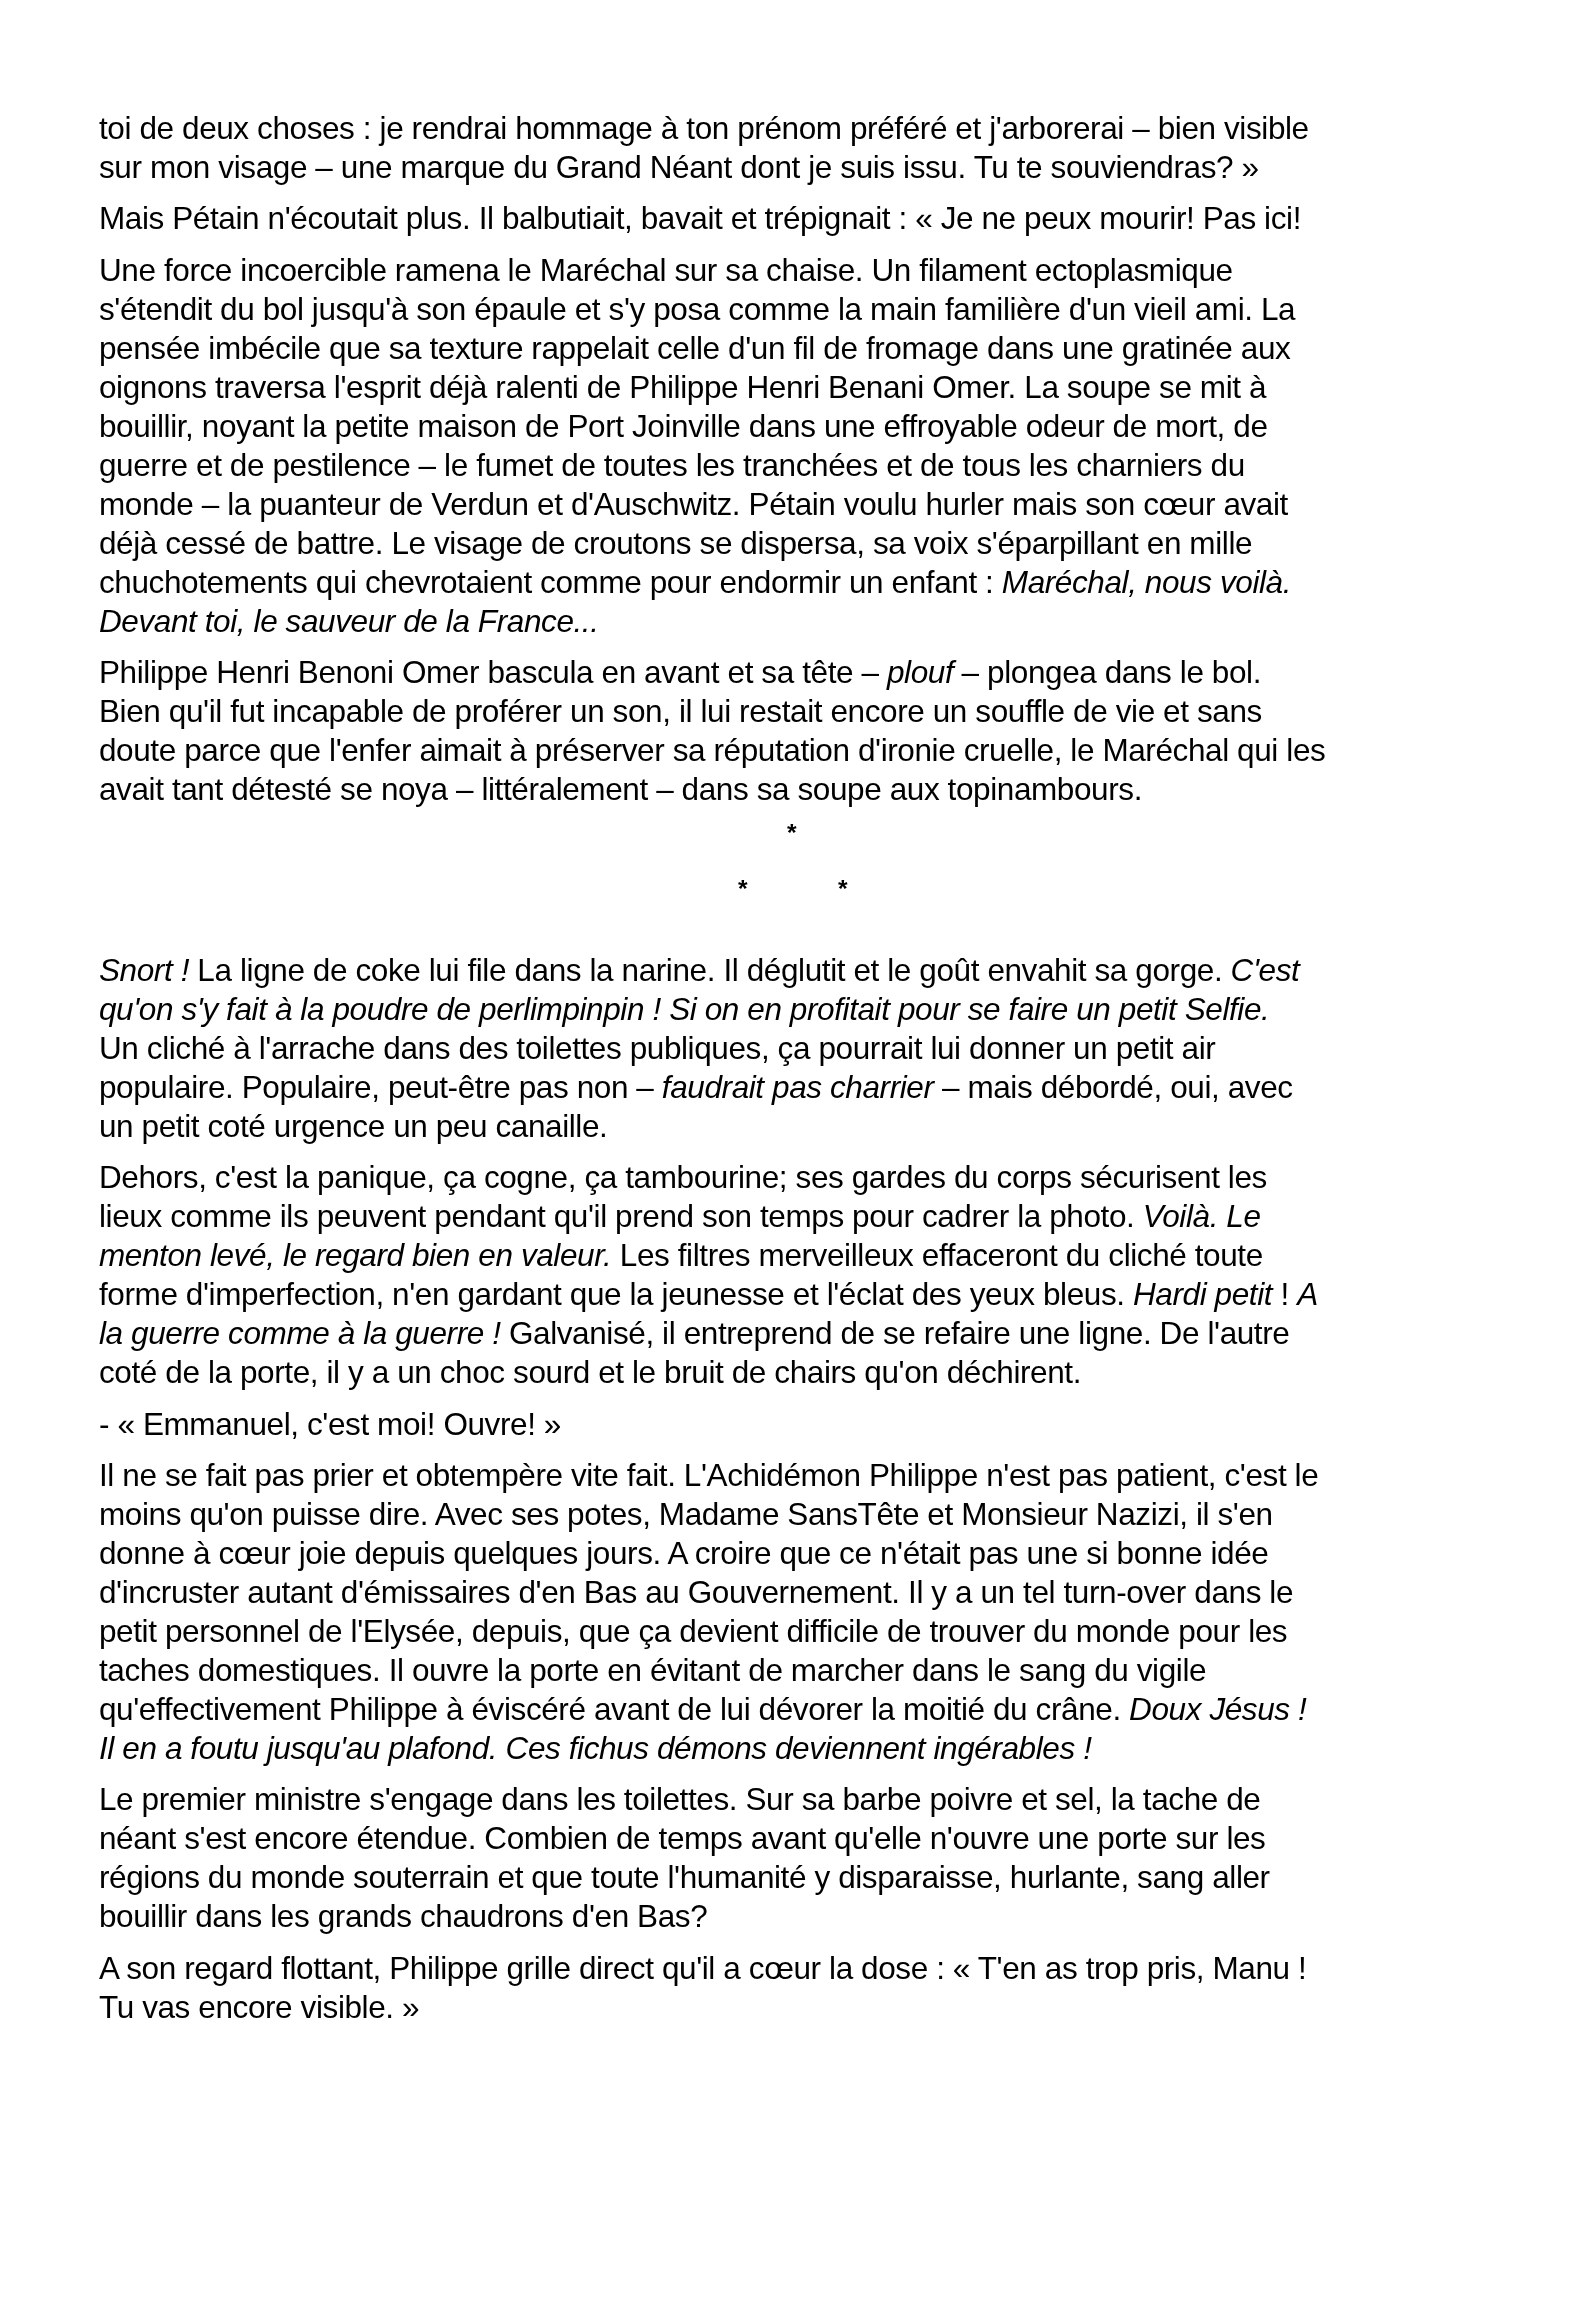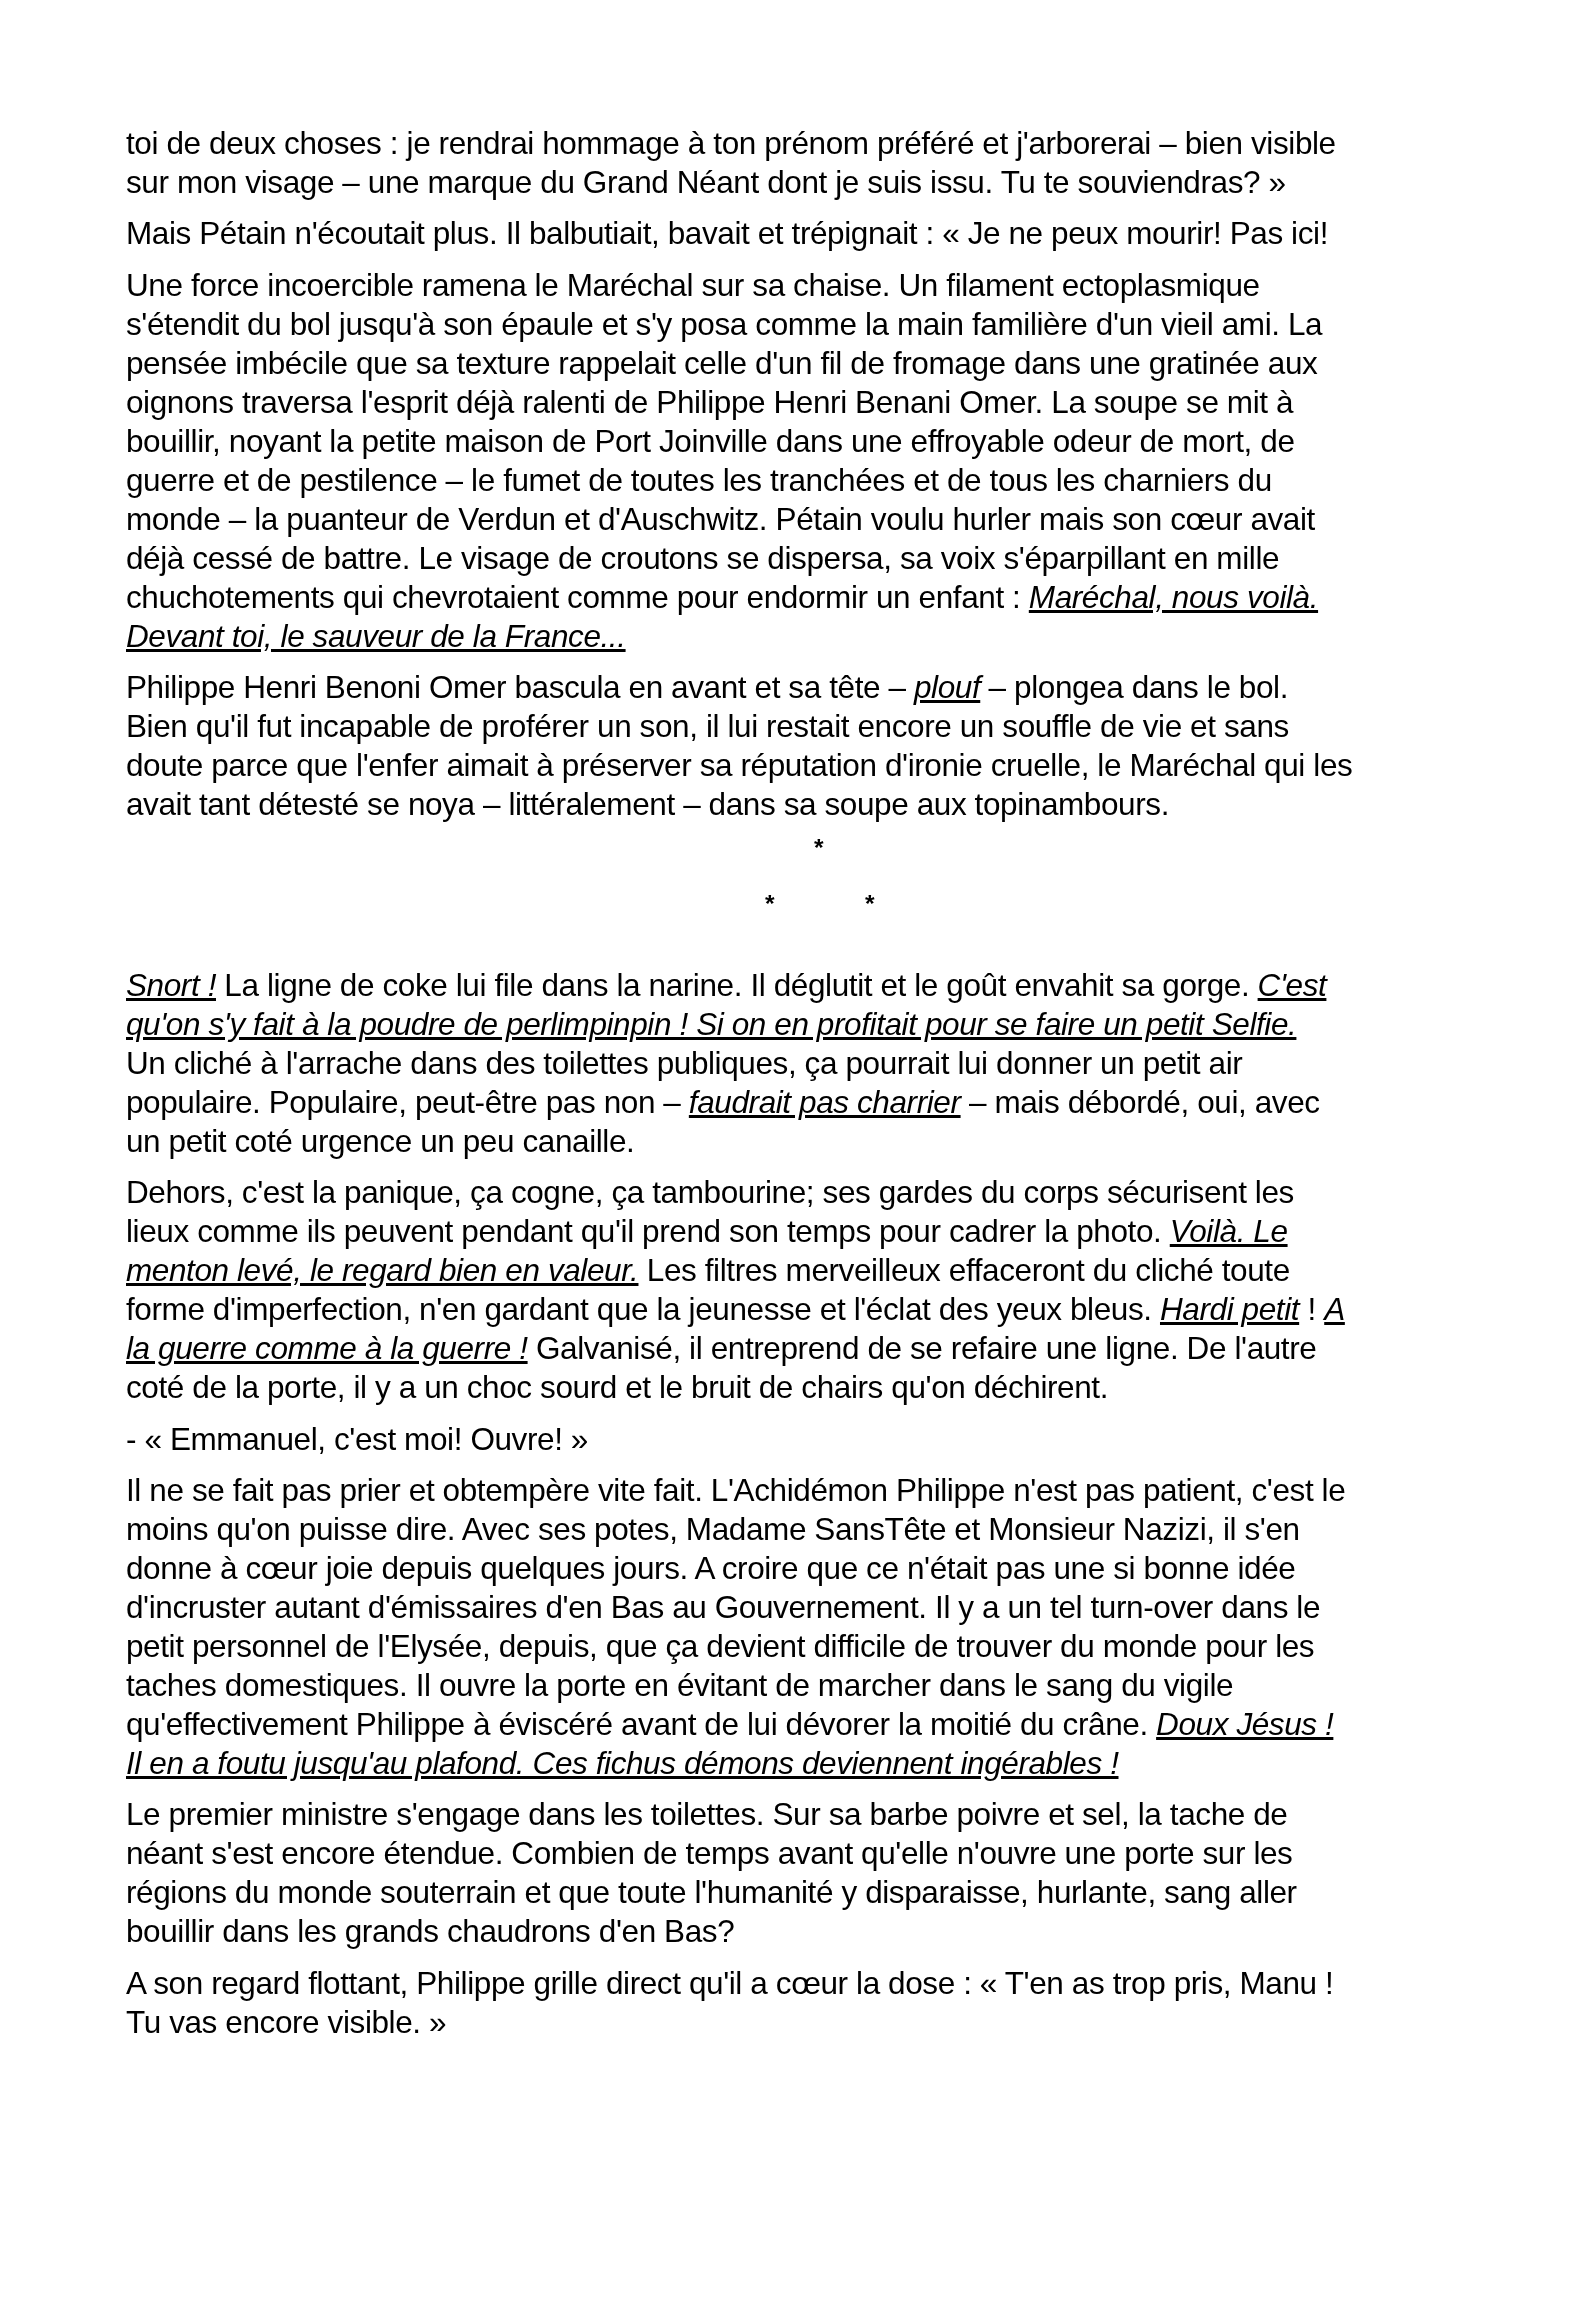--- a/index.html
+++ b/index.html
@@ -7,29 +7,28 @@
     width: 1593px;
     height: 2319px;
     position: relative;
     overflow: hidden;
     font-family: "Liberation Sans", sans-serif;
     color: #000000;
   }
   .page {
     position: absolute;
     left: 99px;
-    top: 124px;
+    top: 109px;
     width: 1398px;
     font-size: 31.5px;
     line-height: 39px;
     letter-spacing: -0.4px;
-    margin-left: 27px;
   }
   .para { margin: 0 0 12.3px 0; white-space: normal; }
-  .para .i { font-style: italic; text-decoration: underline; }
+  .para .i { font-style: italic; }
   .sep { position: relative; height: 130px; margin: 0; }
   .star { position: absolute; font-size: 24.6px; line-height: 24.6px; font-weight: bold; }
   .star.top { left: 688px; top: 0px; }
   .star.bl { left: 639px; top: 56px; }
   .star.br { left: 739px; top: 56px; }
 </style>
 </head>
 <body>
 
 <div class="page" id="page">

